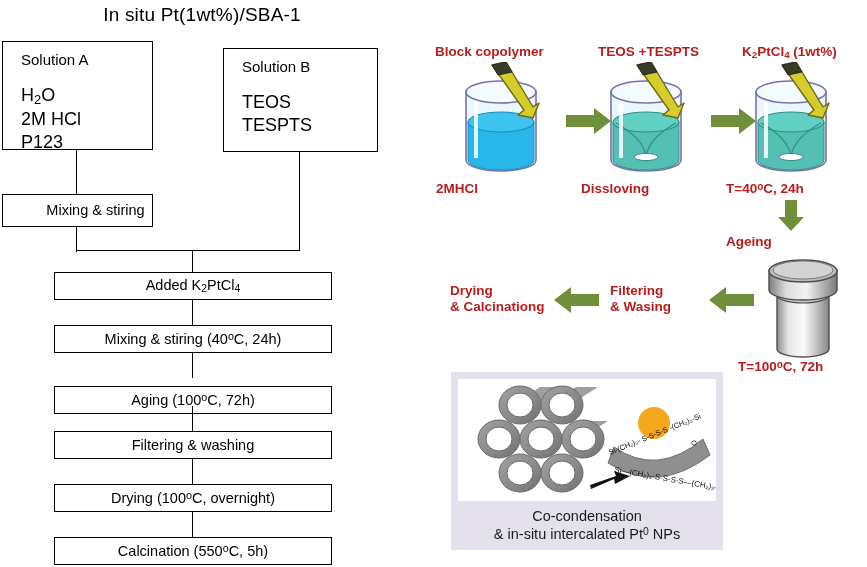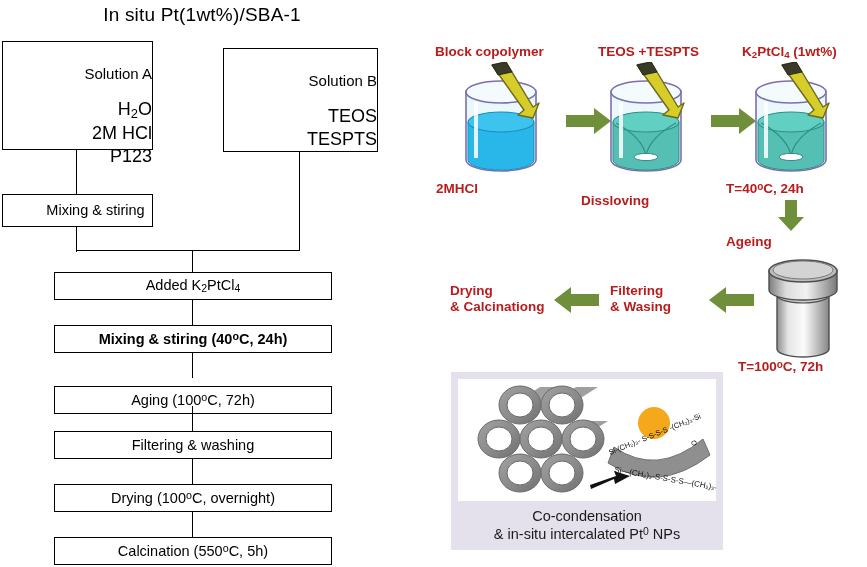--- a/index.html
+++ b/index.html
@@ -39,22 +39,21 @@
     font-size: 14.5px;
     line-height: 1.25;
   }
   .fbox.centered {
     display: flex;
     align-items: center;
     justify-content: center;
     text-align: center;
   }
   .solbox {
-    padding: 23px 0 0 18px;
-    text-align: right;
+    padding: 9px 0 0 18px;
   }
   .sol-title {
     font-size: 15px;
     margin-bottom: 14px;
   }
   .sol-list {
     font-size: 18px;
     line-height: 1.28;
   }
   .sol-list div { white-space: nowrap; }
@@ -148,21 +147,21 @@
 
   <div class="line hline" style="left:76px; top:250px; width:224px;"></div>
 
   <div class="line vline" style="left:192px; top:250px; height:22px;"></div>
 
   <div class="fbox centered" style="left:54px; top:272px; width:278px; height:28px;">
     <span>Added K<sub>2</sub>PtCl<sub>4</sub></span>
   </div>
   <div class="line vline" style="left:192px; top:300px; height:25px;"></div>
 
-  <div class="fbox centered" style="left:54px; top:325px; width:278px; height:28px;font-weight:bold;">
+  <div class="fbox centered" style="left:54px; top:325px; width:278px; height:28px;">
     <span>Mixing &amp; stiring (40<span class="deg">o</span>C, 24h)</span>
   </div>
   <div class="line vline" style="left:192px; top:353px; height:25px;"></div>
 
   <div class="fbox centered" style="left:54px; top:378px; width:278px; height:28px;margin-top:8px;">
     <span>Aging (100<span class="deg">o</span>C, 72h)</span>
   </div>
   <div class="line vline" style="left:192px; top:406px; height:25px;"></div>
 
   <div class="fbox centered" style="left:54px; top:431px; width:278px; height:28px;">
@@ -218,21 +217,21 @@
 
       <ellipse cx="43" cy="79" rx="12" ry="3.6" fill="#ffffff" stroke="#2f8f86" stroke-width="1"></ellipse>
       <ellipse cx="43" cy="14" rx="35" ry="11" fill="#f3fbfe" stroke="#7b6fb0" stroke-width="1.6"></ellipse>
       <rect x="16" y="24" width="4" height="56" fill="#ffffff" opacity=".85"></rect>
     </svg>
   </div>
   <svg class="garrow" style="left:632px; top:62px;" width="54" height="58" viewBox="0 0 54 58">
     <path d="M5,3 L19,0 L46,45 L52,41 L46,56 L31,53 L37,48 Z" fill="#d6cd2a" stroke="#6d6a1a" stroke-width="1.4" stroke-linejoin="round"></path>
     <path d="M5,3 L19,0 L25,10 L11,13 Z" fill="#3a3a28" stroke="#2a2a1c" stroke-width="1"></path>
   </svg>
-  <div class="rlabel" style="left:581px; top:181px; width:130px;margin-top:12px;">Dissloving</div>
+  <div class="rlabel" style="left:581px; top:181px; width:130px;">Dissloving</div>
 
   <svg class="garrow" style="left:711px; top:108px;" width="46" height="26" viewBox="0 0 46 26">
     <path d="M0,7 L28,7 L28,0 L45,13 L28,26 L28,19 L0,19 Z" fill="#6f8f3a"></path>
   </svg>
 
   <div class="beaker" style="left:748px; top:78px;">
     <svg width="86" height="100" viewBox="0 0 86 100">
       <path d="M8,14 L8,82 A35,11 0 0 0 78,82 L78,14 Z" fill="#eaf7fb" stroke="#7b6fb0" stroke-width="1.6"></path>
       <path d="M10,44 L10,82 A33,10 0 0 0 76,82 L76,44 Z" fill="#55bfb4" stroke="#2f8f86" stroke-width="1"></path>
       <ellipse cx="43" cy="44" rx="33" ry="10" fill="#62cfc3" stroke="#2f8f86" stroke-width="1.1"></ellipse>

